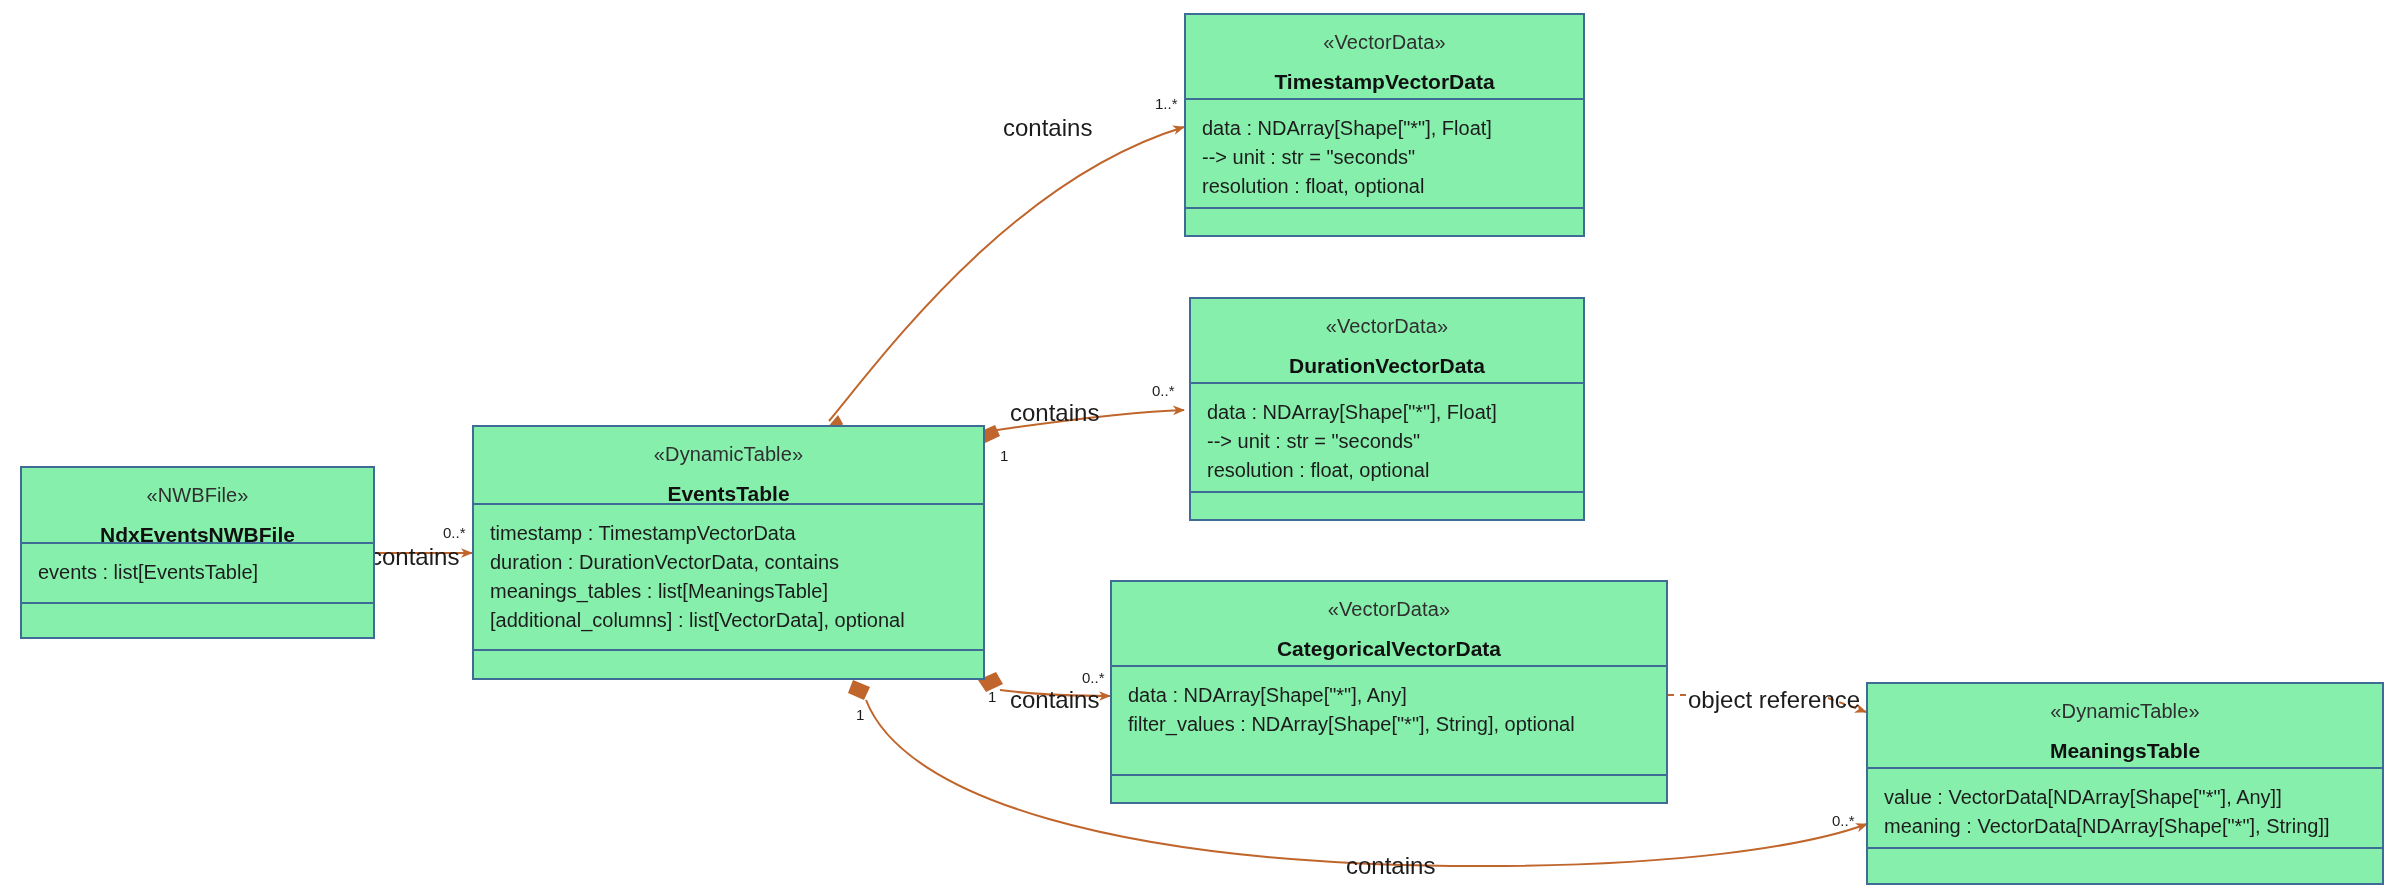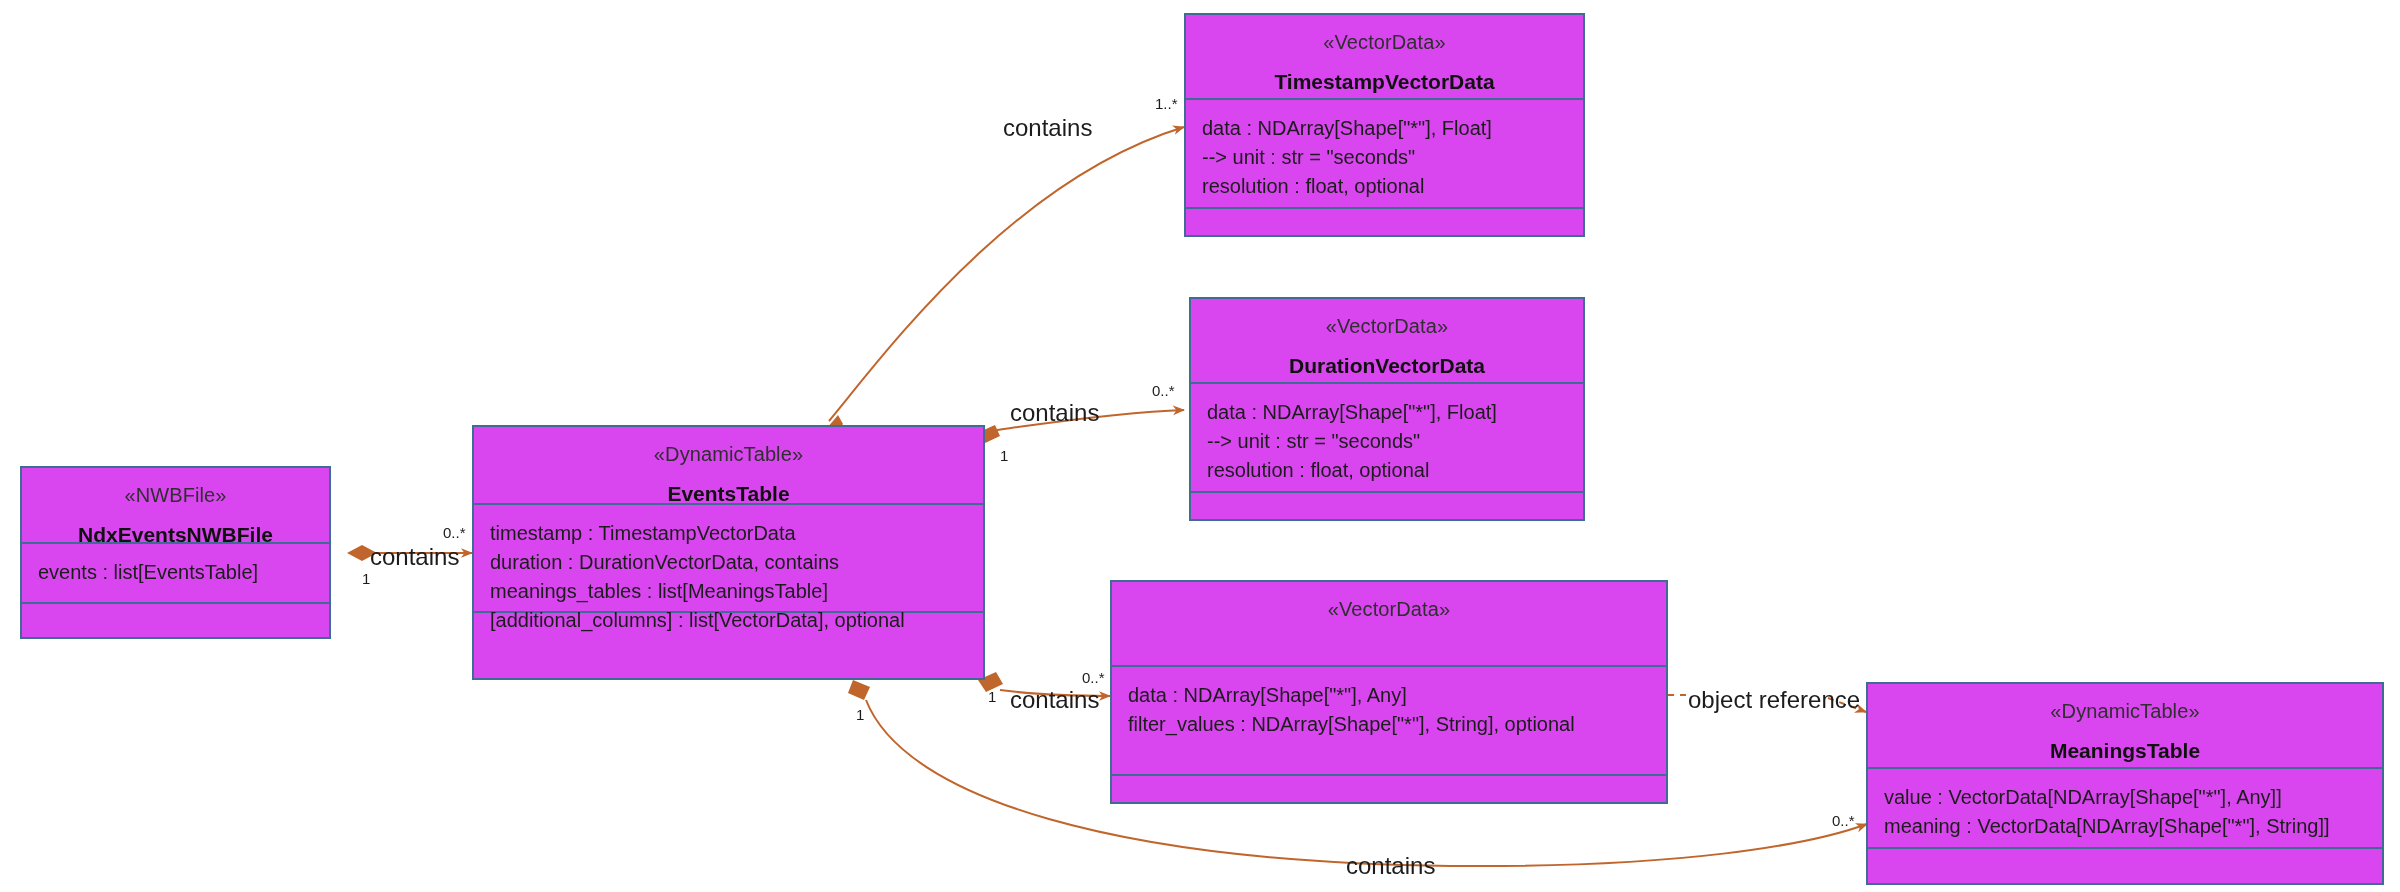--- a/index.html
+++ b/index.html
@@ -25,21 +25,21 @@
     width: 2400px;
     height: 892px;
     pointer-events: none;
   }
 
   
   .uml-class {
     position: absolute;
     box-sizing: border-box;
     border: 2px solid #3e6c95;
-    background: #d946ef;
+    background: #86efac;
   }
   .uml-header {
     box-sizing: border-box;
     text-align: center;
     padding: 14px 10px 16px 10px;
     border-bottom: 2px solid #3e6c95;
   }
   .uml-stereotype {
     display: block;
     font-size: 20px;
@@ -148,37 +148,37 @@
   <div class="edge-label" style="left:1010px; top:686px;">contains</div>
   <div class="mult-label" style="left:1082px; top:669px;">0..*</div>
   <div class="mult-label" style="left:988px; top:688px;">1</div>
 
   <div class="edge-label" style="left:1346px; top:852px;">contains</div>
   <div class="mult-label" style="left:1832px; top:812px;">0..*</div>
   <div class="mult-label" style="left:856px; top:706px;">1</div>
 
   <div class="edge-label" style="left:1688px; top:686px;text-align:right;">object reference</div>
 
-  <div class="uml-class" style="left:20px; top:466px; width:311px; height:173px;">
+  <div class="uml-class" style="left:20px; top:466px; width:355px; height:173px;">
     <div class="uml-header" style="height:76px;">
       <span class="uml-stereotype">«NWBFile»</span>
       <span class="uml-name">NdxEventsNWBFile</span>
     </div>
     <div class="uml-attrs" style="height:60px;">
       <span class="uml-attr">events : list[EventsTable]</span>
     </div>
     <div class="uml-methods"></div>
   </div>
 
   <div class="uml-class" style="left:472px; top:425px; width:513px; height:255px;">
     <div class="uml-header" style="height:78px;">
       <span class="uml-stereotype">«DynamicTable»</span>
       <span class="uml-name">EventsTable</span>
     </div>
-    <div class="uml-attrs" style="height:108px;">
+    <div class="uml-attrs" style="height:146px;">
       <span class="uml-attr">timestamp : TimestampVectorData</span>
       <span class="uml-attr">duration : DurationVectorData, contains</span>
       <span class="uml-attr">meanings_tables : list[MeaningsTable]</span>
       <span class="uml-attr">[additional_columns] : list[VectorData], optional</span>
     </div>
     <div class="uml-methods"></div>
   </div>
 
   <div class="uml-class" style="left:1184px; top:13px; width:401px; height:224px;">
     <div class="uml-header" style="height:85px;">
@@ -202,20 +202,21 @@
       <span class="uml-attr">data : NDArray[Shape["*"], Float]</span>
       <span class="uml-attr">--&gt; unit : str = "seconds"</span>
       <span class="uml-attr">resolution : float, optional</span>
     </div>
     <div class="uml-methods"></div>
   </div>
 
   <div class="uml-class" style="left:1110px; top:580px; width:558px; height:224px;">
     <div class="uml-header" style="height:85px;">
       <span class="uml-stereotype">«VectorData»</span>
+      <span class="uml-name">CategoricalVectorData</span>
     </div>
     <div class="uml-attrs" style="height:109px;">
       <span class="uml-attr">data : NDArray[Shape["*"], Any]</span>
       <span class="uml-attr">filter_values : NDArray[Shape["*"], String], optional</span>
     </div>
     <div class="uml-methods"></div>
   </div>
 
   <div class="uml-class" style="left:1866px; top:682px; width:518px; height:203px;">
     <div class="uml-header" style="height:85px;">

